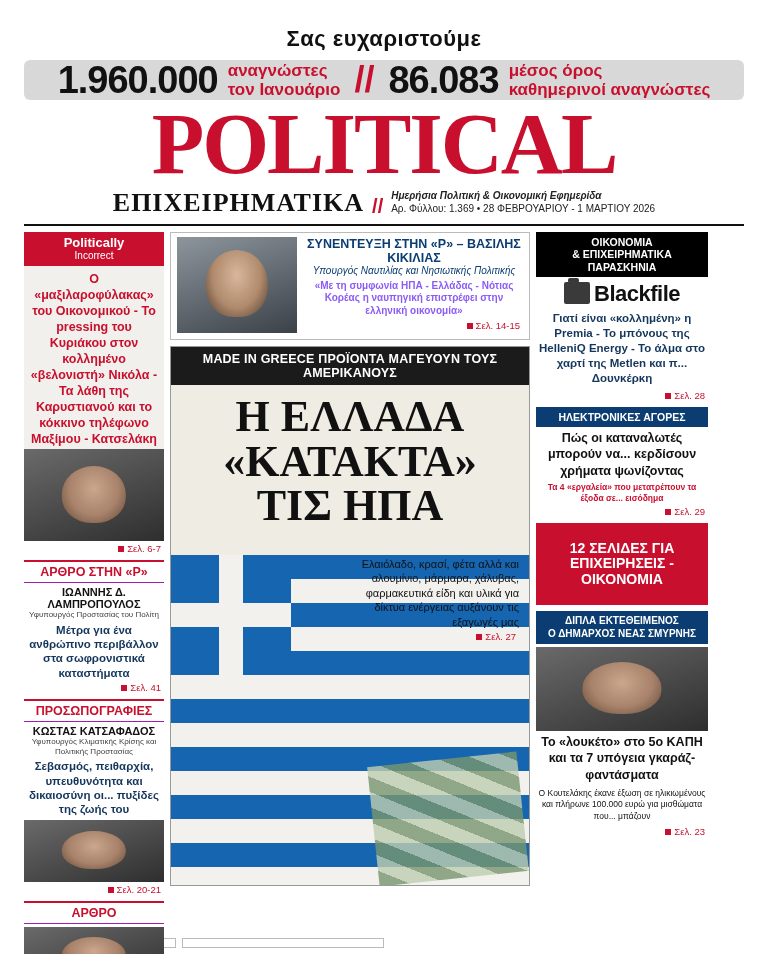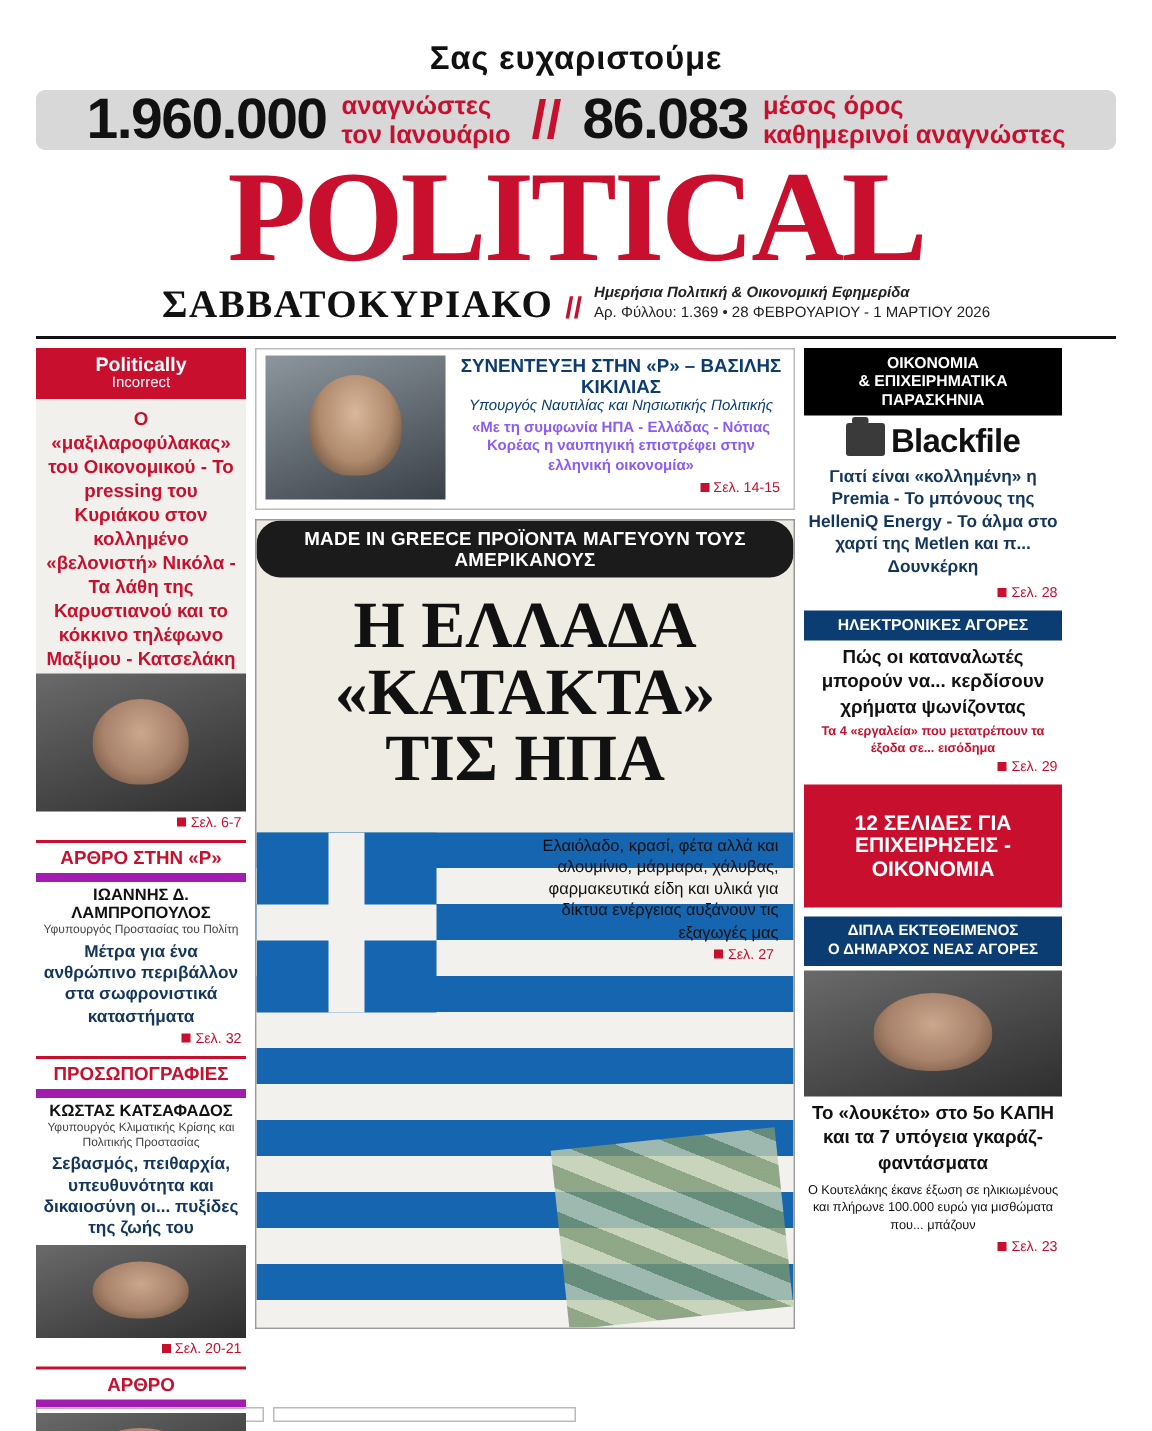--- a/index.html
+++ b/index.html
@@ -130,21 +130,21 @@
     text-align: right;
     font-size: 9.5px;
     color: #c8102e;
     font-weight: normal;
     padding: 2px 3px 0 0;
   }
   .ref .sq { display:inline-block; width:6px; height:6px; background:#c8102e; margin-right:3px; }
 
   .hdr-redline {
     color:#c8102e; font-weight:bold; font-size:12.5px; text-align:center;
-    border-top:2px solid #c8102e; border-bottom:6px solid #a21caf;
+    border-top:2px solid #c8102e; border-bottom:1px solid #a21caf;
     padding:3px 0; margin-bottom:3px;
   }
   .author { text-align:center; font-weight:bold; font-size:11px; color:#111; }
   .author-sub { text-align:center; font-size:8px; color:#444; line-height:1.2; margin-bottom:3px;}
   .blurb { text-align:center; font-size:11.5px; color:#0b3d72; font-weight:bold; line-height:1.25; }
   .blurb.dark { color:#14365c; }
 
   
   .interview-head {
     border: 1px solid #bbb; padding: 4px 6px 6px; background:#fff;
@@ -165,21 +165,21 @@
   .hero {
     margin-top: 6px;
     border: 1px solid #999;
     background: #efece4;
     position: relative;
     height: 540px;
     overflow: hidden;
   }
   .hero-kicker {
     background: #1b1b1b; color:#fff; font-weight:bold; font-size: 12.5px;
-    text-align:center; padding: 5px 4px; letter-spacing:0.2px;border-radius:16px;
+    text-align:center; padding: 5px 4px; letter-spacing:0.2px;
   }
   .hero-title {
     text-align:center; font-family:"Liberation Serif", serif;
     font-size: 44px; font-weight:bold; color:#111; line-height:1.02;
     padding: 10px 6px 0;
   }
   .flag {
     position:absolute; left:0; right:0; bottom:0; height: 330px;
     background:
       repeating-linear-gradient(180deg,
@@ -259,21 +259,21 @@
     <span class="big-num">86.083</span>
     <span class="stat-words">
       <span>μέσος όρος</span><br>
       <span>καθημερινοί αναγνώστες</span>
     </span>
   </div>
 
   <div class="masthead">
     <div class="title">POLITICAL</div>
     <div class="masthead-sub">
-      <span class="sabbato">ΣΑΒΒΑΤΟΚΥΡΙΑΚΟ</span>
+      <span class="sabbato">ΕΠΙΧΕΙΡΗΜΑΤΙΚΑ</span>
       <span class="sub-slash">//</span>
       <span class="sub-meta">
         <span class="l1">Ημερήσια Πολιτική &amp; Οικονομική Εφημερίδα</span><br>
         <span>Αρ. Φύλλου: 1.369 • 28 ΦΕΒΡΟΥΑΡΙΟΥ - 1 ΜΑΡΤΙΟΥ 2026</span>
       </span>
     </div>
   </div>
   <div class="rule"></div>
 
   <div class="grid">
@@ -288,21 +288,21 @@
         <div class="lead-dark">Ο «μαξιλαροφύλακας» του Οικονομικού - Το pressing του Κυριάκου στον κολλημένο «βελονιστή» Νικόλα - Τα λάθη της Καρυστιανού και το κόκκινο τηλέφωνο Μαξίμου - Κατσελάκη</div>
         <div class="photo p-face" style="height:92px"></div>
         <div class="ref"><span class="sq"></span><span>Σελ. 6-7</span></div>
       </div>
 
       <div class="box">
         <div class="hdr-redline">ΑΡΘΡΟ ΣΤΗΝ «Ρ»</div>
         <div class="author">ΙΩΑΝΝΗΣ Δ. ΛΑΜΠΡΟΠΟΥΛΟΣ</div>
         <div class="author-sub">Υφυπουργός Προστασίας του Πολίτη</div>
         <div class="blurb dark">Μέτρα για ένα ανθρώπινο περιβάλλον στα σωφρονιστικά καταστήματα</div>
-        <div class="ref"><span class="sq"></span><span>Σελ. 32</span></div>
+        <div class="ref"><span class="sq"></span><span>Σελ. 41</span></div>
       </div>
 
       <div class="box">
         <div class="hdr-redline">ΠΡΟΣΩΠΟΓΡΑΦΙΕΣ</div>
         <div class="author">ΚΩΣΤΑΣ ΚΑΤΣΑΦΑΔΟΣ</div>
         <div class="author-sub">Υφυπουργός Κλιματικής Κρίσης και Πολιτικής Προστασίας</div>
         <div class="blurb dark">Σεβασμός, πειθαρχία, υπευθυνότητα και δικαιοσύνη οι... πυξίδες της ζωής του</div>
         <div class="photo p-face" style="height:62px;margin-top:3px"></div>
         <div class="ref"><span class="sq"></span><span>Σελ. 20-21</span></div>
       </div>
@@ -369,21 +369,21 @@
       <div class="box">
         <div class="hdr-red" style="font-size:14px;padding:18px 2px">
           <span>12 ΣΕΛΙΔΕΣ ΓΙΑ</span><br>
           <span>ΕΠΙΧΕΙΡΗΣΕΙΣ - ΟΙΚΟΝΟΜΙΑ</span>
         </div>
       </div>
 
       <div class="box">
         <div class="hdr-blue2">
           <span>ΔΙΠΛΑ ΕΚΤΕΘΕΙΜΕΝΟΣ</span><br>
-          <span>Ο ΔΗΜΑΡΧΟΣ ΝΕΑΣ ΑΓΟΡΕΣ</span>
+          <span>Ο ΔΗΜΑΡΧΟΣ ΝΕΑΣ ΣΜΥΡΝΗΣ</span>
         </div>
         <div class="photo p-face" style="height:84px;margin-top:3px"></div>
         <div class="right-lead">Το «λουκέτο» στο 5ο ΚΑΠΗ και τα 7 υπόγεια γκαράζ-φαντάσματα</div>
         <div class="b-body">Ο Κουτελάκης έκανε έξωση σε ηλικιωμένους και πλήρωνε 100.000 ευρώ για μισθώματα που... μπάζουν</div>
         <div class="ref"><span class="sq"></span><span>Σελ. 23</span></div>
       </div>
     </div>
   </div>
 
   <div class="bottom">

